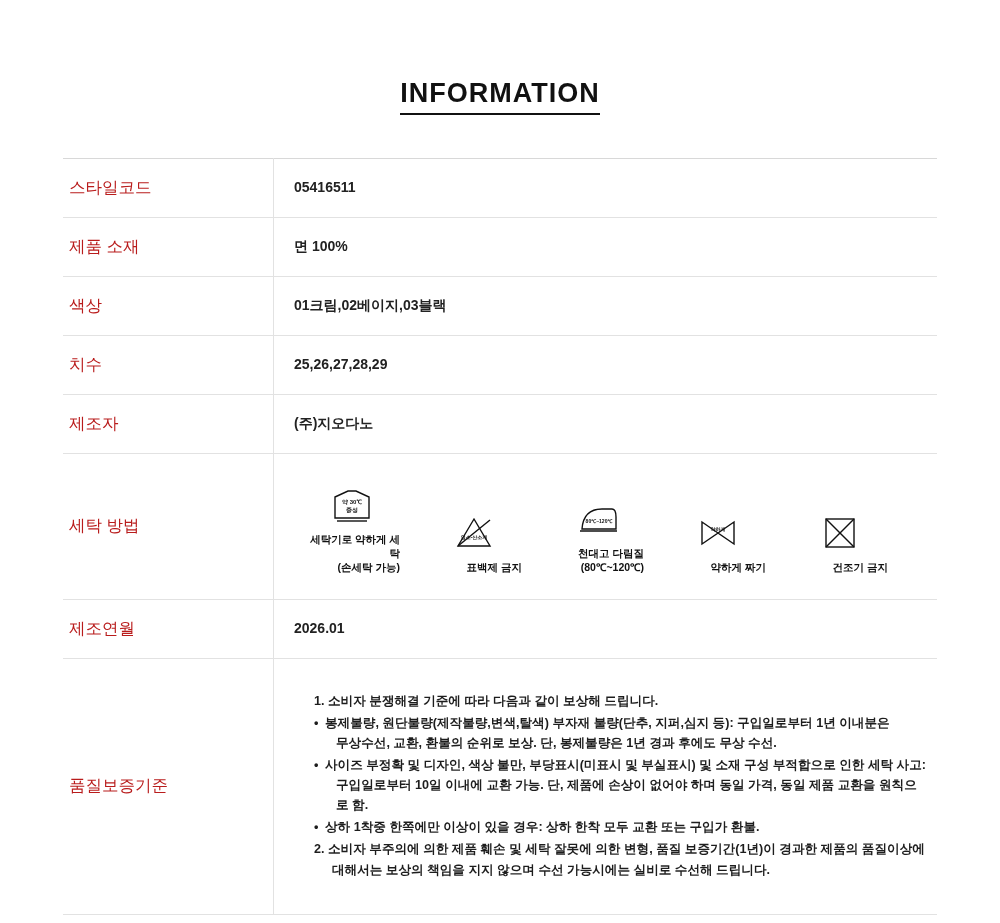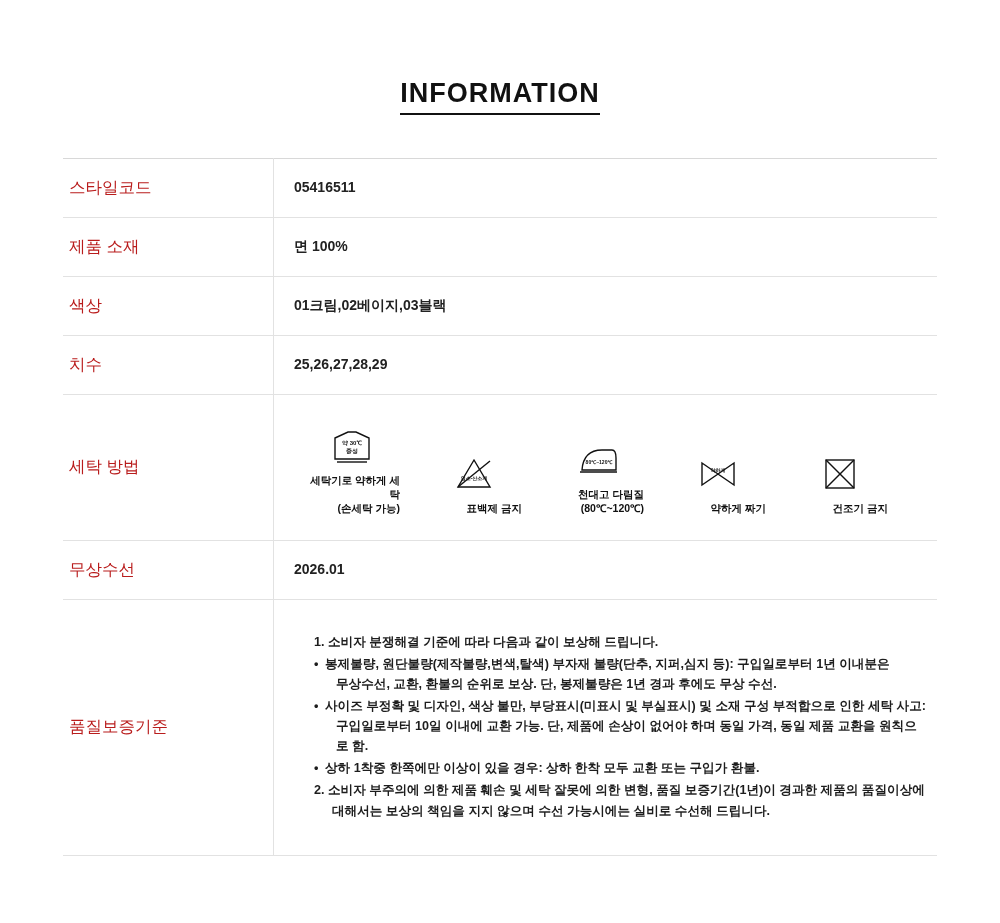--- a/index.html
+++ b/index.html
@@ -150,20 +150,24 @@
         <td>면 100%</td>
       </tr>
       <tr>
         <th>색상</th>
         <td>01크림,02베이지,03블랙</td>
       </tr>
       <tr>
         <th>치수</th>
         <td>25,26,27,28,29</td>
       </tr>
+      <tr>
+        <th>제조자</th>
+        <td>(주)지오다노</td>
+      </tr>
 
       <tr class="tall">
         <th>세탁 방법</th>
         <td>
           <div class="symbols">
 
             <div class="sym">
               <div class="glyph">
                 <svg width="44" height="40" viewBox="0 0 44 40" aria-hidden="true">
                   <path d="M5 12 L18 6 L26 6 L39 12 L39 33 L5 33 Z" fill="none" stroke="#111" stroke-width="1.4"></path>
@@ -219,21 +223,21 @@
                 </svg>
               </div>
               <div class="cap">건조기 금지</div>
             </div>
 
           </div>
         </td>
       </tr>
 
       <tr>
-        <th>무상수선</th>
+        <th>제조연월</th>
         <td>2026.01</td>
       </tr>
 
       <tr>
         <th>품질보증기준</th>
         <td>
           <div class="warranty">
             <div class="num">1.  소비자 분쟁해결 기준에 따라 다음과 같이 보상해 드립니다.</div>
             <ul class="bullets">
               <li>

